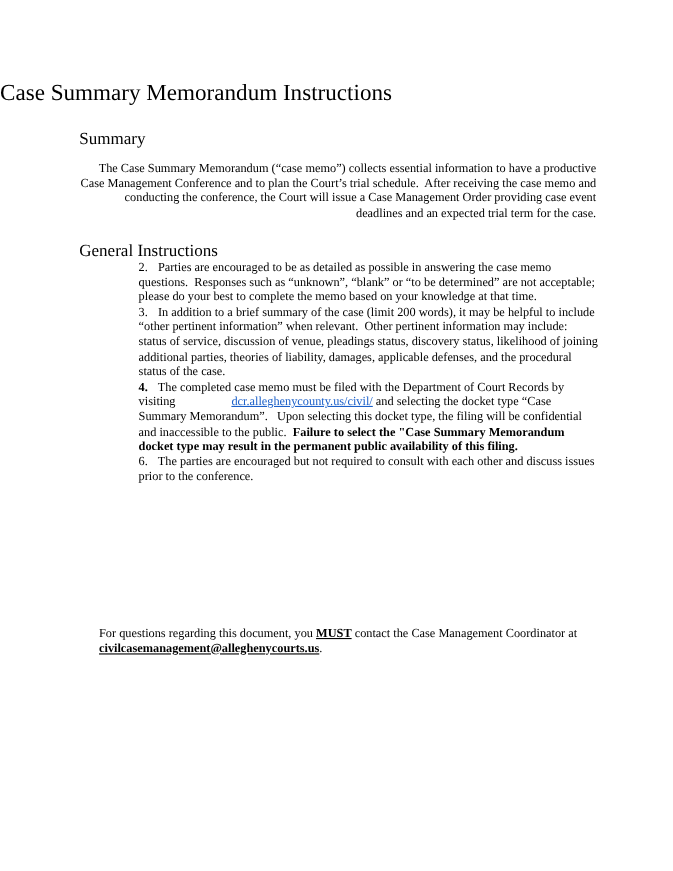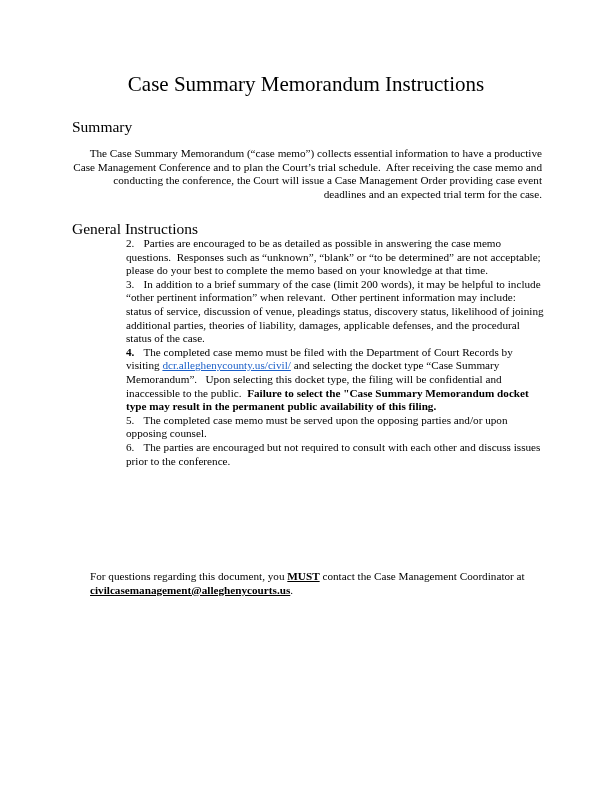--- a/index.html
+++ b/index.html
@@ -3,37 +3,37 @@
   <meta charset="utf-8">
   <style>
     html, body { margin: 0; padding: 0; background: #ffffff; }
     body {
       width: 612px; height: 792px; position: relative; overflow: hidden;
       font-family: "Liberation Serif", "DejaVu Serif", serif;
       color: #000;
     }
     .title {
       position: absolute; left: 0; width: 612px; top: 72px;
-      text-align: center; font-size: 21px; line-height: 24px;
+      font-size: 21px; line-height: 24px;
     }
     .h2 { position: absolute; left: 72px; font-size: 15.5px; line-height: 18px; }
     .purpose-h { top: 118px; }
     .general-h { top: 220px; }
     .para {
       position: absolute; left: 72px; width: 470px; top: 147px;
       font-size: 11.2px; line-height: 13.6px; text-align: right;
     }
     .list {
       position: absolute; left: 126px; width: 418px; top: 237px;
       font-size: 11.2px; line-height: 13.6px;
     }
     .list-item { margin: 0; }
     .num { display: inline-block; width: 12px; }
     .num.bold { font-weight: bold; }
-    a.link { color: #1a5fc9; text-decoration: underline; }
+    a.link { color: #1a5fc9; text-decoration: underline; margin-left: 48px; }
     .warn { font-weight: bold; }
     .contact {
       position: absolute; left: 90px; width: 440px; top: 570px;
       font-size: 11.2px; line-height: 13.6px; font-family: Liberation Serif, serif;
     }
     .must, .email { font-weight: bold; text-decoration: underline; }
   </style>
 </head>
 <body>
 
@@ -51,24 +51,20 @@
   </p>
   <p class="list-item">
     <span class="num">3.</span>&nbsp;
     <span>In addition to a brief summary of the case (limit 200 words), it may be helpful to include “other pertinent information” when relevant.&nbsp; Other pertinent information may include: status of service, discussion of venue, pleadings status, discovery status, likelihood of joining additional parties, theories of liability, damages, applicable defenses, and the procedural status of the case.</span>
   </p>
   <p class="list-item">
     <span class="num bold">4.</span>&nbsp;
     <span>The completed case memo must be filed with the Department of Court Records by visiting </span><a class="link">dcr.alleghenycounty.us/civil/</a><span> and selecting the docket type “Case Summary Memorandum”.&nbsp;&nbsp; Upon selecting this docket type, the filing will be confidential and inaccessible to the public.&nbsp; </span><span class="warn">Failure to select the "Case Summary Memorandum docket type may result in the permanent public availability of this filing.</span>
   </p>
   <p class="list-item">
-    <span class="num">5.</span>&nbsp;
-    <span>The completed case memo must be served upon the opposing parties and/or upon opposing counsel.</span>
-  </p>
-  <p class="list-item">
     <span class="num">6.</span>&nbsp;
     <span>The parties are encouraged but not required to consult with each other and discuss issues prior to the conference.</span>
   </p>
 </div>
 
 <div class="contact">
   <span>For questions regarding this document, you </span><span class="must">MUST</span><span> contact the Case Management Coordinator at </span><span class="email">civilcasemanagement@alleghenycourts.us</span><span>.</span>
 </div>
 
 </body></html>

